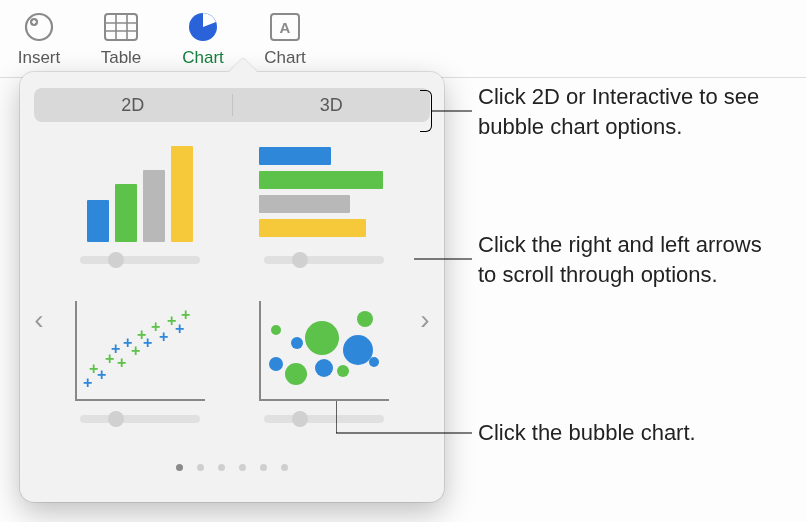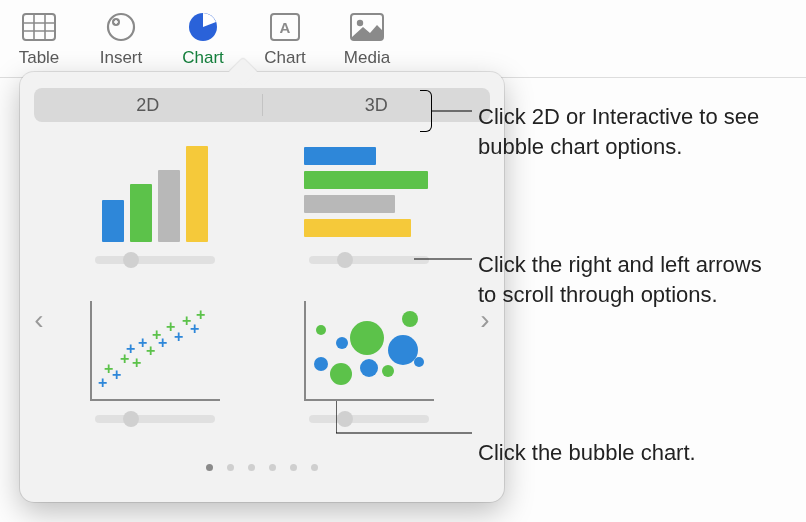--- a/index.html
+++ b/index.html
@@ -35,21 +35,21 @@
     margin-bottom: 2px;
   }
   .tool.active .icon-wrap svg { filter: none; }
   .tool.active { color: #2a62d9; }
 
   
   .popover {
     position: absolute;
     top: 72px;
     left: 20px;
-    width: 484px;
+    width: 424px;
     height: 430px;
     background: #f2f2f2;
     border-radius: 14px;
     box-shadow: 0 10px 30px rgba(0,0,0,0.25), 0 0 0 1px rgba(0,0,0,0.1);
     padding: 16px 14px 28px 14px;
   }
   .popover::before {
     content: "";
     position: absolute;
     top: -10px;
@@ -177,86 +177,75 @@
     position: absolute;
     left: 430px;
     top: 82px;
     width: 360px;
   }
   .callout {
     font-size: 22px;
     line-height: 1.35;
     color: #222;
     position: absolute;
-    margin-top: 20px;
   }
   .lead {
     position: absolute;
     stroke: #000;
     stroke-width: 1.2;
     fill: none;
   }
   .bracket {
     position: absolute;
     border: 1.2px solid #000;
     border-left: none;
     border-radius: 0 6px 6px 0;
     width: 12px;
   }
 </style>
 </head>
 <body>
 
 <div class="toolbar">
-  <div class="tool">
-    <div class="icon-wrap">
-      <svg width="34" height="28" viewBox="0 0 34 28">
-          <rect x="1" y="1" width="32" height="26" rx="3" fill="none" stroke="#8a8a8a" stroke-width="2"></rect>
-          <path d="M1 10h32M1 18h32M12 1v26M23 1v26" stroke="#8a8a8a" stroke-width="1.6"></path>
-        </svg>
-    </div>
-    <div>Table</div>
-  </div>
   <div class="tool">
     <div class="icon-wrap">
       <svg width="30" height="30" viewBox="0 0 30 30">
           <circle cx="15" cy="15" r="13" fill="none" stroke="#8a8a8a" stroke-width="2.2"></circle>
           <circle cx="10" cy="10" r="4" fill="#8a8a8a"></circle>
           <path d="M10 8v4M8 10h4" stroke="#fff" stroke-width="1.6"></path>
         </svg>
     </div>
     <div>Insert</div>
   </div>
+  <div class="tool">
+    <div class="icon-wrap">
+      <svg width="34" height="28" viewBox="0 0 34 28">
+          <rect x="1" y="1" width="32" height="26" rx="3" fill="none" stroke="#8a8a8a" stroke-width="2"></rect>
+          <path d="M1 10h32M1 18h32M12 1v26M23 1v26" stroke="#8a8a8a" stroke-width="1.6"></path>
+        </svg>
+    </div>
+    <div>Table</div>
+  </div>
   <div class="tool active">
     <div class="icon-wrap">
       <svg width="32" height="32" viewBox="0 0 32 32">
           <circle cx="16" cy="16" r="14" fill="#2a62d9"></circle>
           <path d="M16 16 L16 2 A14 14 0 0 1 29 11 Z" fill="#fff"></path>
         </svg>
     </div>
     <div style="color:#15803d">Chart</div>
   </div>
   <div class="tool">
     <div class="icon-wrap">
       <svg width="30" height="28" viewBox="0 0 30 28">
           <rect x="1" y="1" width="28" height="26" rx="3" fill="none" stroke="#8a8a8a" stroke-width="2"></rect>
           <text x="15" y="20" text-anchor="middle" font-size="15" font-weight="600" fill="#8a8a8a">A</text>
         </svg>
     </div>
     <div>Chart</div>
-  </div>
-  <div class="tool">
-    <div class="icon-wrap">
-      <svg width="34" height="28" viewBox="0 0 34 28">
-          <rect x="1" y="1" width="32" height="26" rx="3" fill="none" stroke="#8a8a8a" stroke-width="2"></rect>
-          <circle cx="10" cy="10" r="3.2" fill="#8a8a8a"></circle>
-          <path d="M2 24 L13 14 L20 20 L27 12 L33 18 V26 H2 Z" fill="#8a8a8a"></path>
-        </svg>
-    </div>
-    <div>Media</div>
   </div>
 </div>
 
 <div class="popover">
   <div class="seg">
     <div class="seg-btn">2D</div>
     <div class="seg-divider"></div>
     <div class="seg-btn">3D</div>
   </div>
 

